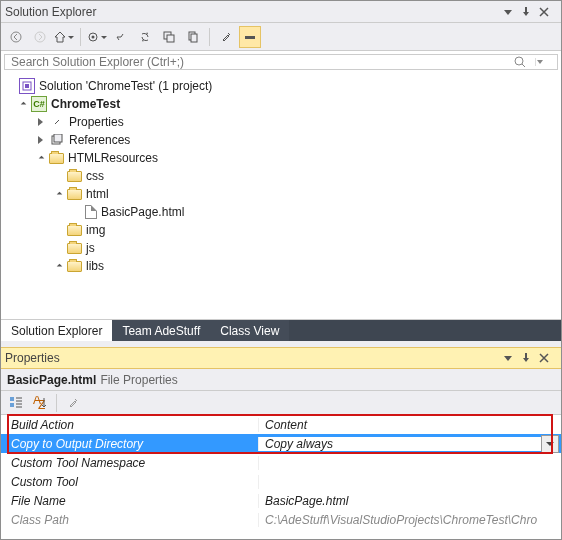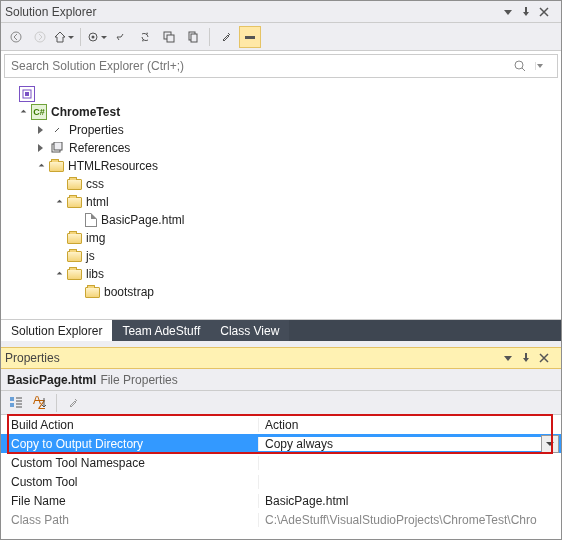--- a/index.html
+++ b/index.html
@@ -14,21 +14,21 @@
   .titlebar .winbtn svg { vertical-align:middle;}
   
   
   .toolbar { display:flex; align-items:center; background:#eeeef2; height:28px; padding:2px 4px; gap:2px; border-bottom:1px solid #ccc;}
   .tbbtn { width:22px; height:22px; display:flex; align-items:center; justify-content:center; color:#555; border:1px solid transparent; cursor:pointer;}
   .tbbtn.sel { background:#ffe8a6; border:1px solid #e5c365;}
   .tbsep { width:1px; height:18px; background:#ccc; margin:0 3px;}
   .tbbtn.drop::after { content:""; margin-left:2px; border:3px solid transparent; border-top-color:#555; position:relative; top:2px;}
   
   
-  .search { display:flex; align-items:center; height:24px; border:1px solid #ccc; margin:3px; background:#fff;}
+  .search { display:flex; align-items:center; height:16px; border:1px solid #ccc; margin:3px; background:#fff;}
   .search input { flex:1; border:none; outline:none; padding:0 6px; color:#888;}
   .search .sicon { width:22px; text-align:center; color:#888;}
   
   
   .tree { flex:1; background:#fff; padding:4px 2px; overflow:hidden;}
   .node { display:flex; align-items:center; height:18px; white-space:nowrap;}
   .twist { width:12px; height:12px; margin-right:2px; display:inline-flex; align-items:center; justify-content:center;}
   .twist.r::before { content:""; border:4px solid transparent; border-left:5px solid #666; margin-left:3px;}
   .twist.d::before { content:""; width:0;height:0; border:5px solid transparent; border-top:5px solid #444; border-left:5px solid #444; transform:rotate(0deg) scale(.6) translate(2px,-1px); }
   .twist.d::before { content:""; display:block; border-style:solid; border-width:5px 5px 0 0; border-color:#555 transparent transparent transparent; transform:rotate(45deg) scale(.8);}
@@ -54,21 +54,21 @@
   .gap { height:6px; background:#eeeef2;}
   
   
   .prop-title { background:#fff2b3; border-top:1px solid #e5c365; border-bottom:1px solid #e5c365;}
   .prop-sub { display:flex; align-items:center; height:22px; padding:0 6px; background:#eeeef2; border-bottom:1px solid #ccc; gap:4px;}
   .prop-sub .pname { font-weight:bold; color:#222;}
   .prop-sub .ptype { color:#666;}
   .prop-tb { display:flex; align-items:center; height:24px; padding:2px 4px; background:#eeeef2; gap:2px; border-bottom:1px solid #ccc;}
   
   .grid { position:relative; background:#fff;}
-  .grow { display:flex; height:19px; align-items:center;}
+  .grow { display:flex; height:19px; align-items:center;font-style:italic;}
   .grow .k { width:258px; padding-left:10px; color:#222; border-right:1px solid #eee;}
   .grow .v { flex:1; padding-left:6px; color:#222; overflow:hidden; white-space:nowrap;}
   .grow.sel { background:#3399ff;}
   .grow.sel .k { color:#fff;}
   .grow .dd { width:18px; height:18px; border:1px solid #999; background:#eee; margin-right:2px; display:flex;align-items:center;justify-content:center;}
   .grow .dd::after{content:"";border:4px solid transparent;border-top-color:#444;margin-top:4px;}
   .redbox { position:absolute; border:2px solid #d01414; pointer-events:none;}
   
   svg { display:block;}
 </style>
@@ -173,20 +173,21 @@
 
   <div class="tree">
     <div class="node" style="padding-left:2px">
       <span class="twist"></span>
       <span class="nicon sol">
           <svg width="10" height="10">
             <rect x="1" y="1" width="8" height="8" fill="none" stroke="#7a52c4"></rect>
             <rect x="3" y="3" width="4" height="4" fill="#7a52c4"></rect>
           </svg>
         </span>
+      <span class="nlabel">Solution 'ChromeTest' (1 project)</span>
     </div>
     <div class="node" style="padding-left:14px">
       <span class="twist d"></span>
       <span class="nicon proj">C#</span>
       <span class="nlabel bold">ChromeTest</span>
     </div>
     <div class="node" style="padding-left:32px">
       <span class="twist r"></span>
       <span class="nicon wrench">
           <svg width="12" height="12">
@@ -233,25 +234,20 @@
     <div class="node" style="padding-left:50px">
       <span class="twist"></span>
       <span class="nicon folder"></span>
       <span class="nlabel">js</span>
     </div>
     <div class="node" style="padding-left:50px">
       <span class="twist d"></span>
       <span class="nicon folder"></span>
       <span class="nlabel">libs</span>
     </div>
-    <div class="node" style="padding-left:68px">
-      <span class="twist"></span>
-      <span class="nicon folder"></span>
-      <span class="nlabel">bootstrap</span>
-    </div>
   </div>
 
   <div class="tabs-bot dark">
     <div class="tab active">Solution Explorer</div>
     <div class="tab">Team AdeStuff</div>
     <div class="tab">Class View</div>
   </div>
 </div>
 
 <div class="gap"></div>
@@ -298,21 +294,21 @@
     <span class="tbbtn">
         <svg width="12" height="12">
           <path d="M3 9l5-5 1 1-5 5zM8 2l2 2" fill="none" stroke="#999"></path>
         </svg>
       </span>
   </div>
 
   <div class="grid">
     <div class="grow">
       <div class="k">Build Action</div>
-      <div class="v">Action</div>
+      <div class="v">Content</div>
     </div>
     <div class="grow sel">
       <div class="k">Copy to Output Directory</div>
       <div class="v" style="background:#fff;color:#222;">Copy always</div>
       <div class="dd"></div>
     </div>
     <div class="grow">
       <div class="k">Custom Tool Namespace</div>
       <div class="v"></div>
     </div>

